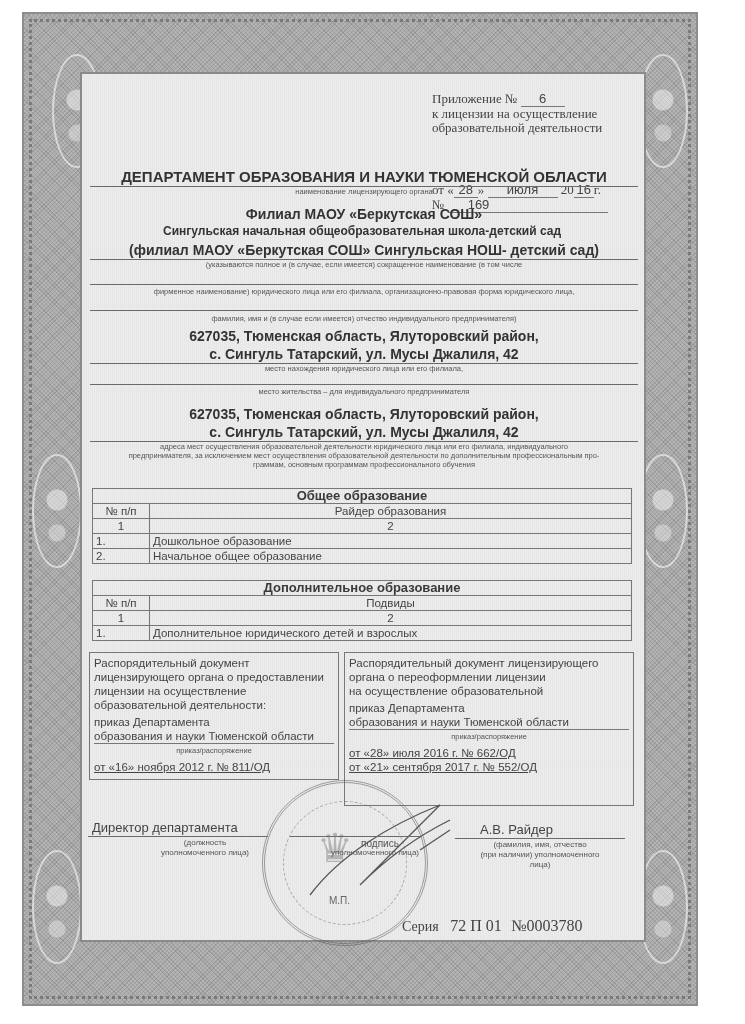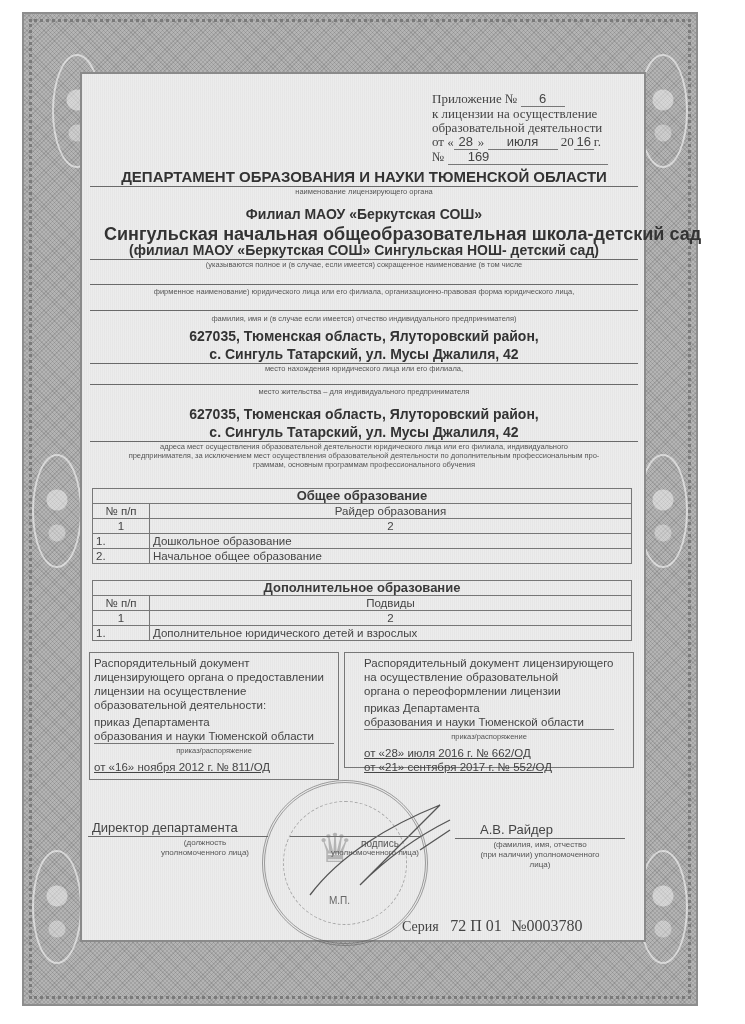--- a/index.html
+++ b/index.html
@@ -76,35 +76,35 @@
 
 <div class="abs appendix serif">
   <div>
     <span>Приложение №</span>
     <span class="fill" style="width:44px;">6</span>
   </div>
   <div>к лицензии на осуществление</div>
   <div>образовательной деятельности</div>
   <div>
     <span>от «</span><span class="fill" style="width:24px;">28</span><span>»</span>
-    <span class="fill" style="width:70px;">июля</span>
+    <span class="fill" style="width:70px;margin-top:48px;">июля</span>
     <span>20</span><span class="fill" style="width:20px;">16</span><span>г.</span>
   </div>
   <div>
     <span>№</span>
     <span class="fill" style="width:140px; text-align:left; padding-left:20px;">169</span>
   </div>
 </div>
 
 <div class="bold" style="left:90px; width:548px; top:168px; font-size:15px;">ДЕПАРТАМЕНТ ОБРАЗОВАНИЯ И НАУКИ ТЮМЕНСКОЙ ОБЛАСТИ</div>
 <div class="line" style="left:90px; width:548px; top:186px;"></div>
 <div class="caption" style="left:90px; width:548px; top:187px;">наименование лицензирующего органа</div>
 
 <div class="bold" style="left:90px; width:548px; top:206px; font-size:14px;">Филиал МАОУ «Беркутская СОШ»</div>
-<div class="bold" style="left:104px; width:548px; top:224px; font-size:18px;">Сингульская начальная общеобразовательная школа-детский сад</div>
+<div class="bold" style="left:88px; width:548px; top:224px; font-size:12px;">Сингульская начальная общеобразовательная школа-детский сад</div>
 <div class="bold" style="left:90px; width:548px; top:242px; font-size:14px;">(филиал МАОУ «Беркутская СОШ» Сингульская НОШ- детский сад)</div>
 <div class="line" style="left:90px; width:548px; top:259px;"></div>
 <div class="caption" style="left:90px; width:548px; top:260px;">(указываются полное и (в случае, если имеется) сокращенное наименование (в том числе</div>
 <div class="line" style="left:90px; width:548px; top:284px;"></div>
 <div class="caption" style="left:90px; width:548px; top:287px;">фирменное наименование) юридического лица или его филиала, организационно-правовая форма юридического лица,</div>
 <div class="line" style="left:90px; width:548px; top:310px;"></div>
 <div class="caption" style="left:90px; width:548px; top:314px;">фамилия, имя и (в случае если имеется) отчество индивидуального предпринимателя)</div>
 
 <div class="bold" style="left:90px; width:548px; top:328px; font-size:14px;">627035, Тюменская область, Ялуторовский район,</div>
 <div class="bold" style="left:90px; width:548px; top:346px; font-size:14px;">с. Сингуль Татарский, ул. Мусы Джалиля, 42</div>
@@ -168,24 +168,24 @@
   <div>Распорядительный документ</div>
   <div>лицензирующего органа о предоставлении</div>
   <div>лицензии на осуществление</div>
   <div>образовательной деятельности:</div>
   <div style="margin-top:3px;">приказ Департамента</div>
   <div style="border-bottom:1px solid #777;">образования и науки Тюменской области</div>
   <div class="small">приказ/распоряжение</div>
   <div class="u" style="margin-top:2px;">от «16» ноября 2012 г. № 811/ОД</div>
 </div>
 
-<div class="docbox" style="left:344px; top:652px; width:290px; height:116px; padding:3px 19px; box-sizing:border-box;">
+<div class="docbox" style="left:344px; top:652px; width:290px; height:154px; padding:3px 4px; box-sizing:border-box;">
   <div>Распорядительный документ лицензирующего</div>
+  <div>органа о переоформлении лицензии</div>
   <div>на осуществление образовательной</div>
-  <div>органа о переоформлении лицензии</div>
   <div style="margin-top:3px;">приказ Департамента</div>
   <div style="border-bottom:1px solid #777;">образования и науки Тюменской области</div>
   <div class="small">приказ/распоряжение</div>
   <div class="u" style="margin-top:2px;">от «28» июля 2016 г. № 662/ОД</div>
   <div class="u">от «21» сентября 2017 г. № 552/ОД</div>
 </div>
 
 <div class="stamp">
   <div class="eagle">♛</div>
   <div class="abs" style="left:64px; top:112px; font-size:10px; color:#666;">М.П.</div>

